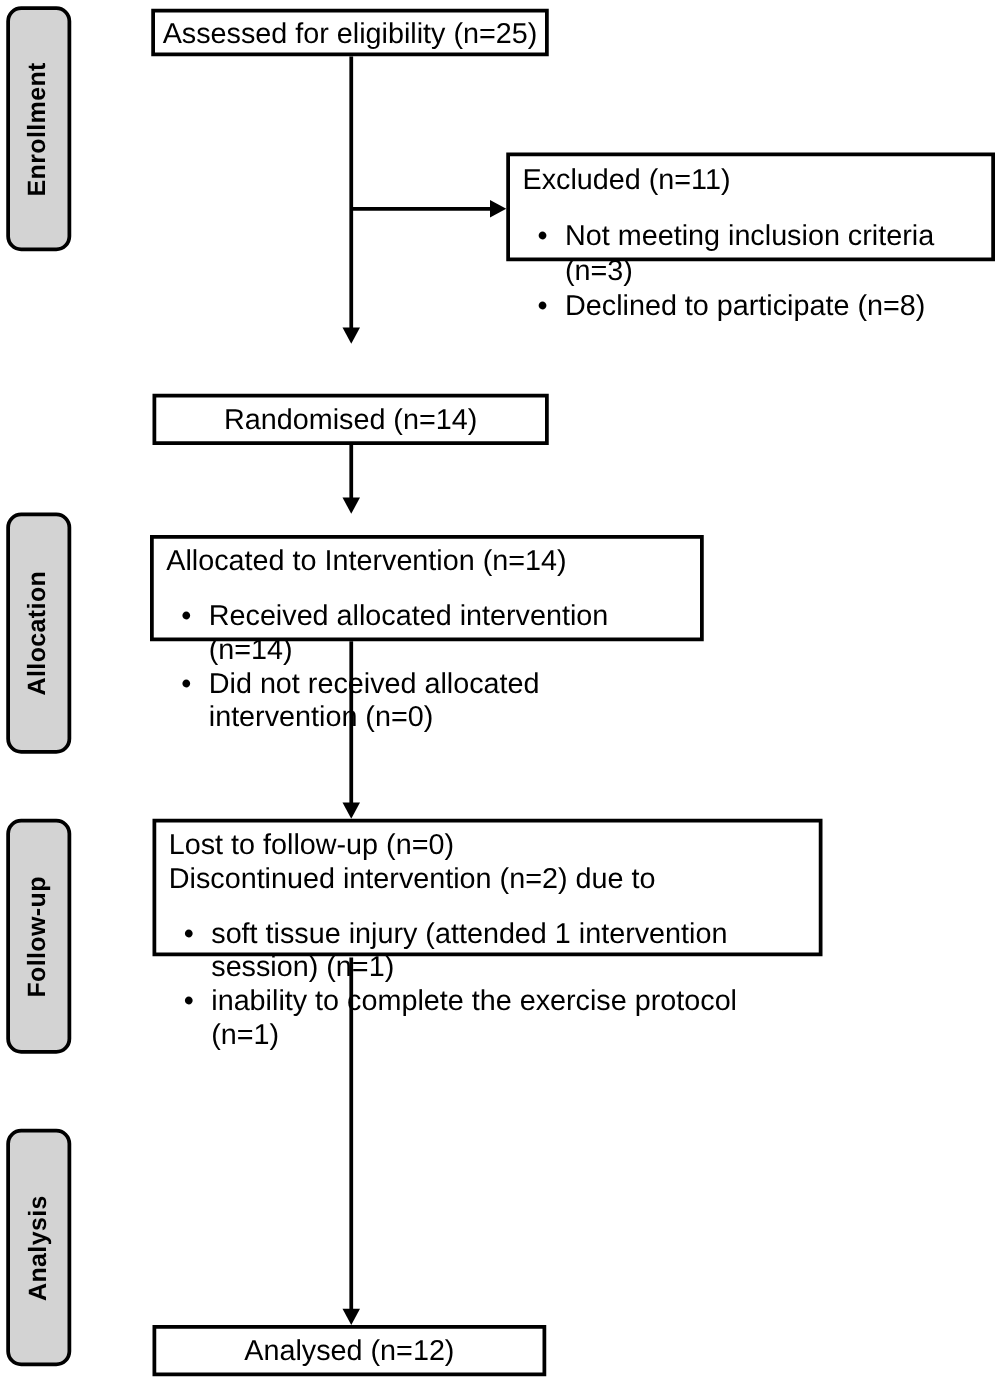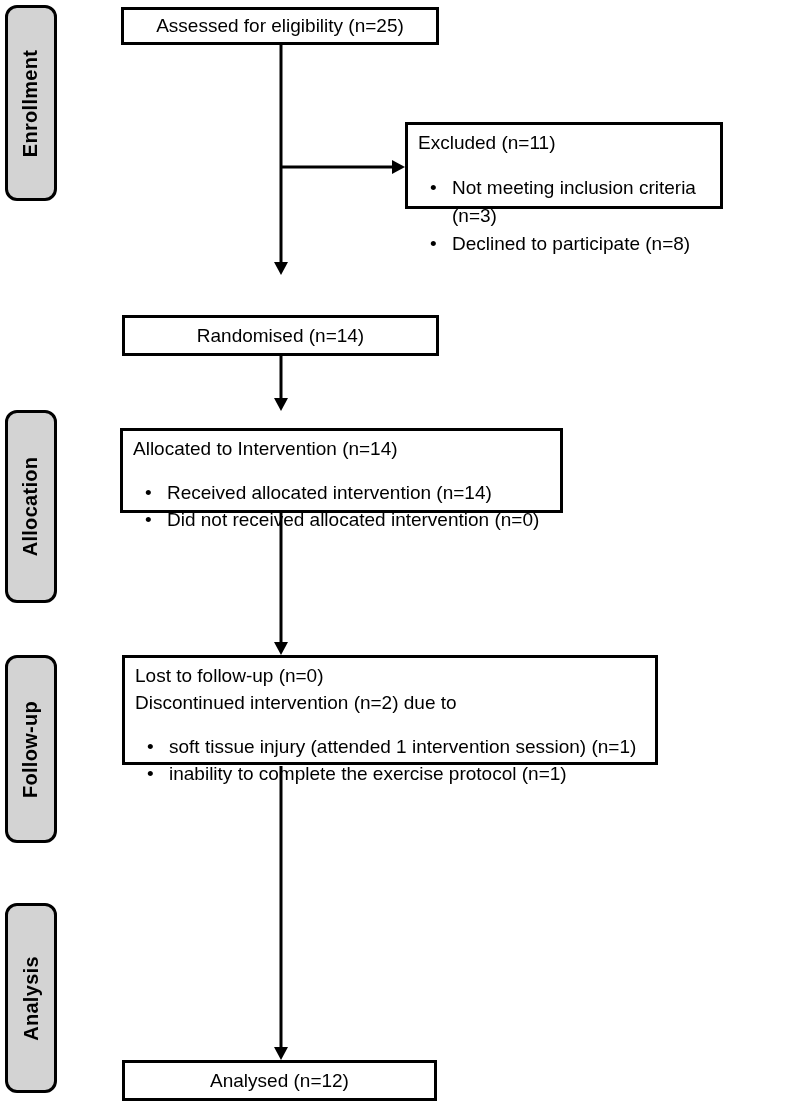--- a/index.html
+++ b/index.html
@@ -31,33 +31,33 @@
   #stage-enrollment { top: 5px;   height: 196px; }
   #stage-allocation { top: 410px; height: 193px; }
   #stage-followup   { top: 655px; height: 188px; }
   #stage-analysis   { top: 903px; height: 190px; }
 
   
   .fbox {
     position: absolute;
     background: #ffffff;
     border: 3px solid #000000;
-    font-size: 19px;
+    font-size: 23px;
   }
   .center-box {
     display: flex; align-items: center; justify-content: center;
     text-align: center;
   }
   .list-box { padding: 4px 10px; line-height: 28px; }
   .list-box ul { list-style: none; margin-top: 17px; }
   .list-box li { position: relative; padding-left: 34px; }
   .list-box li::before { content: "\2022"; position: absolute; left: 12px; }
 
   #box-assessed   { left: 121px; top: 7px;    width: 318px; height: 38px; }
-  #box-excluded   { left: 405px; top: 122px;  width: 318px; height: 87px; }
+  #box-excluded   { left: 405px; top: 122px;  width: 391px; height: 87px; }
   #box-randomised { left: 122px; top: 275px;  width: 317px; height: 41px; margin-top: 40px; }
   #box-allocated  { left: 120px; top: 428px;  width: 443px; height: 85px; line-height: 27px; }
   #box-followup   { left: 122px; top: 655px;  width: 536px; height: 110px; line-height: 27px; }
   #box-analysed   { left: 122px; top: 1060px; width: 315px; height: 41px; }
 
   
   #arrow-layer {
     position: absolute; left: 0; top: 0;
     width: 800px; height: 1106px;
     pointer-events: none;

